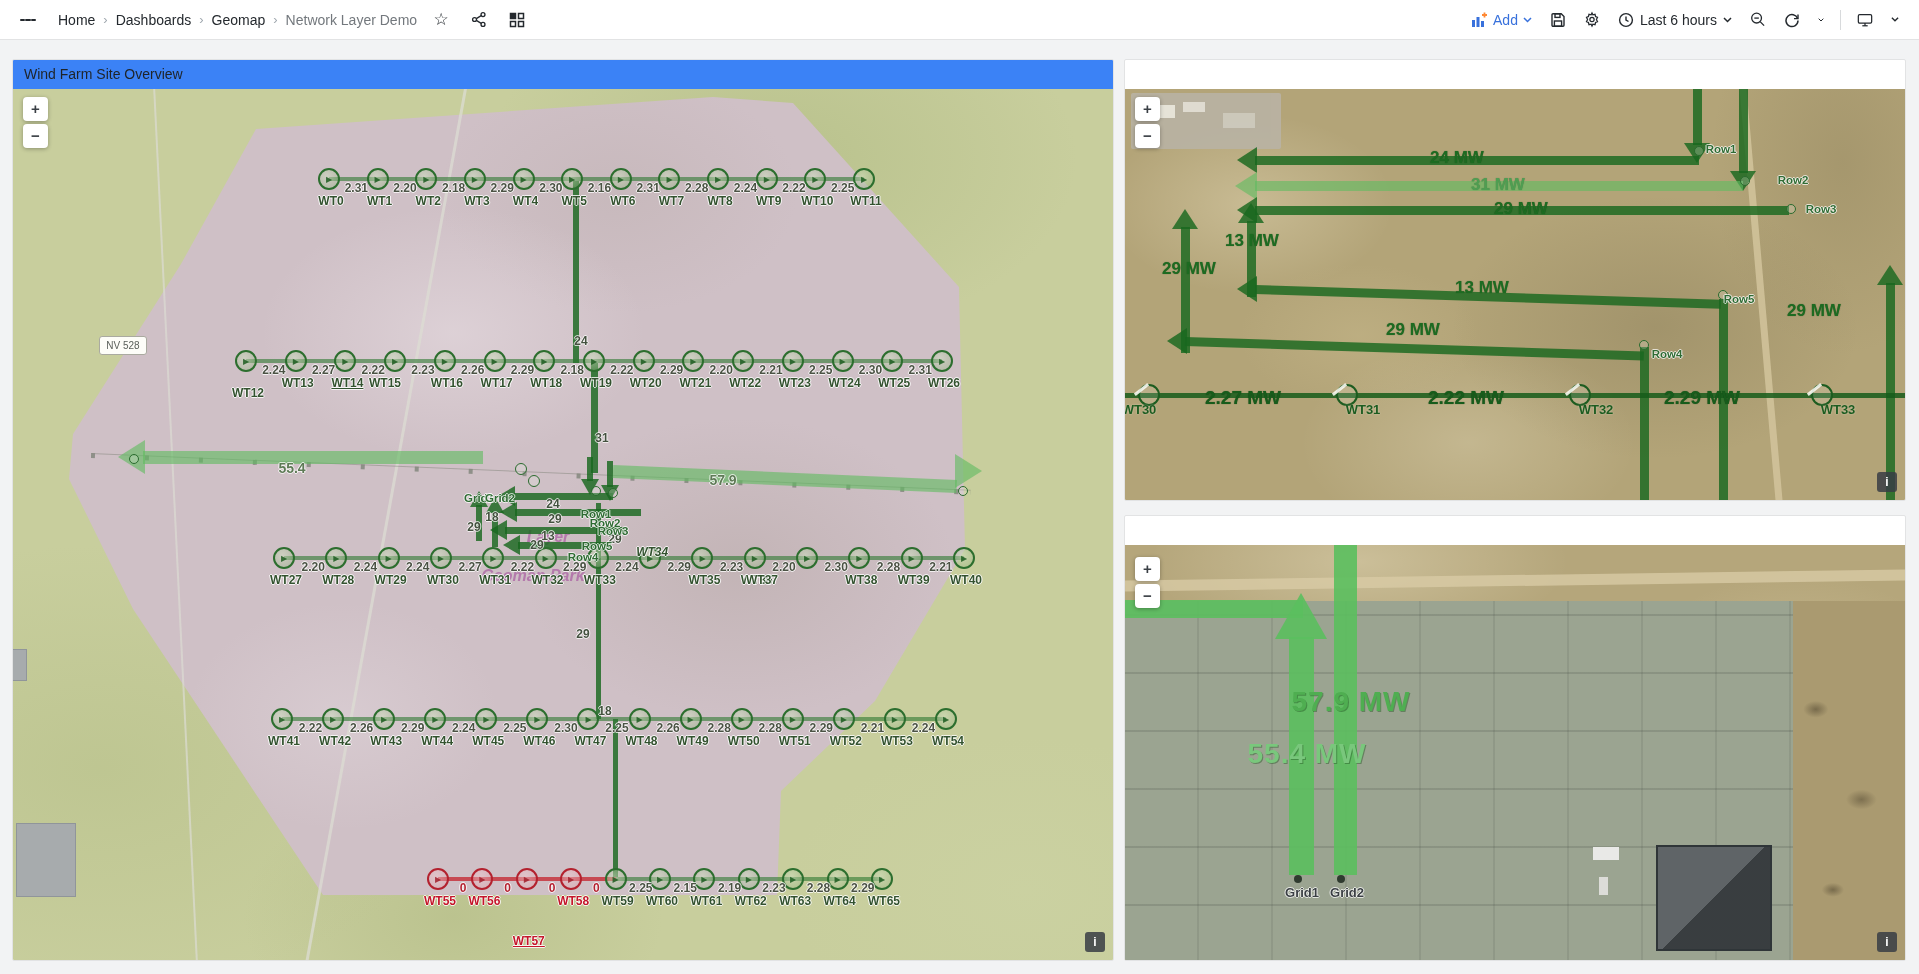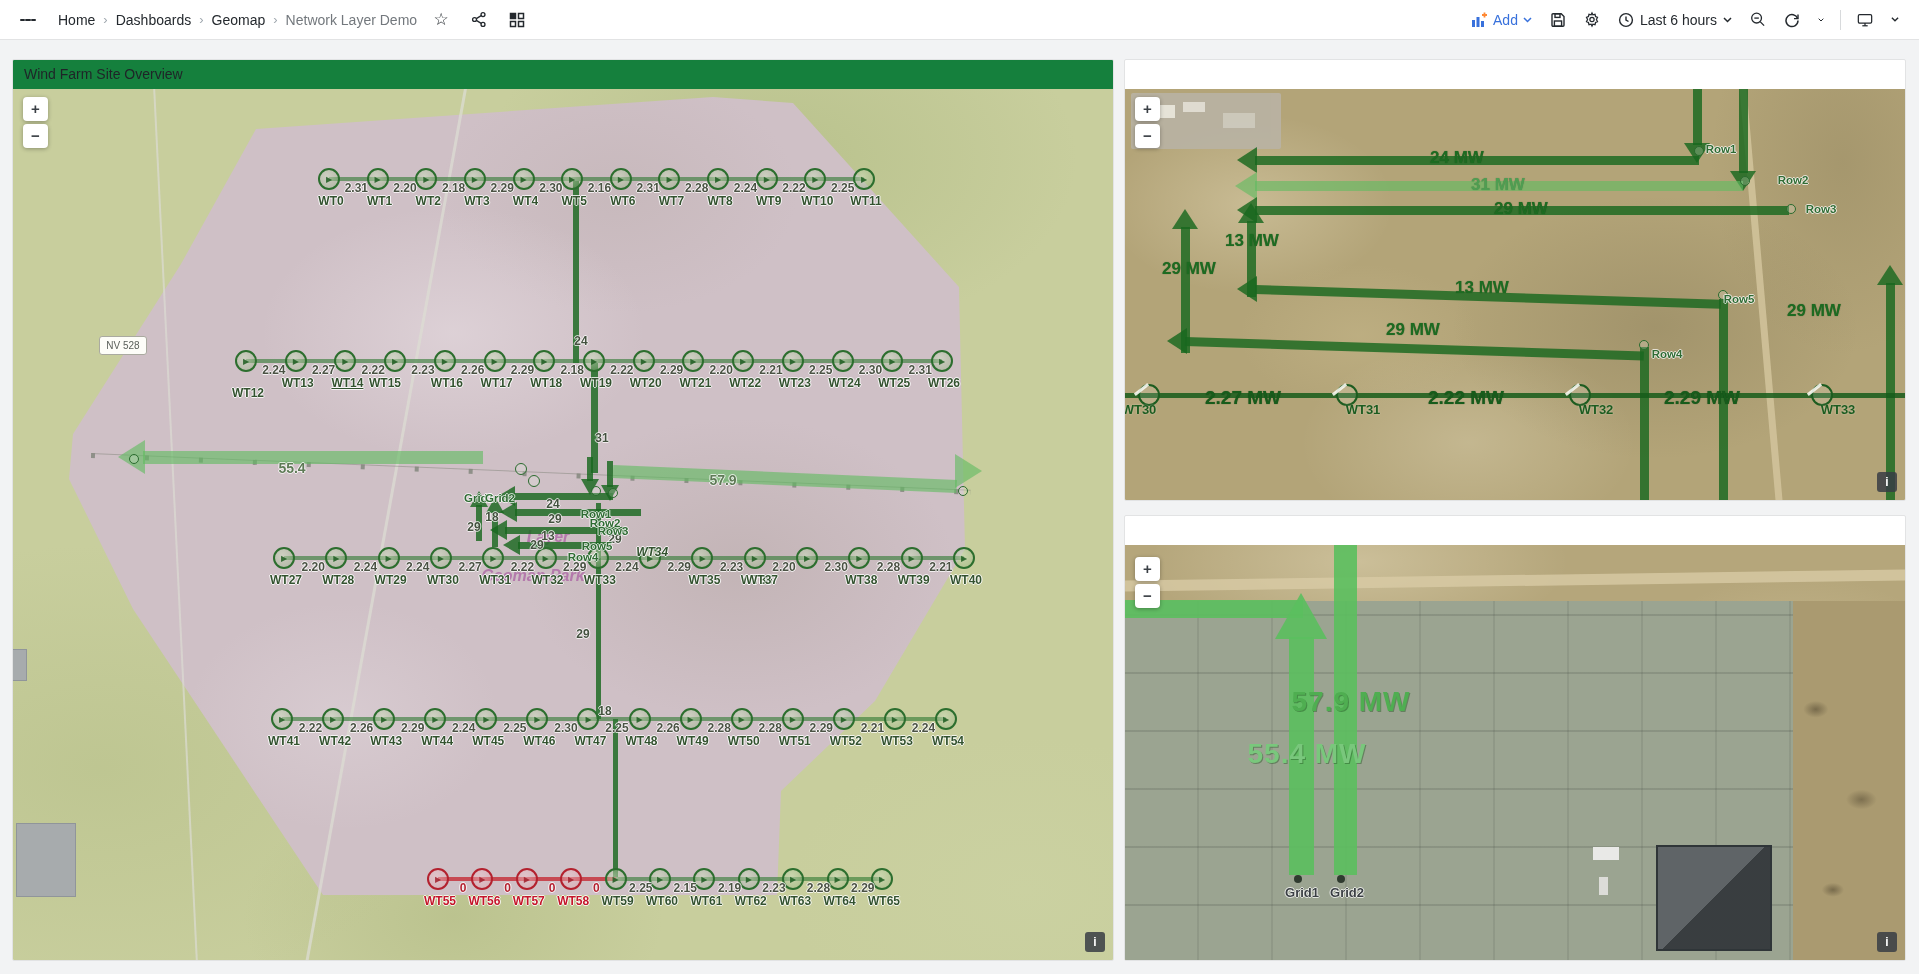--- a/index.html
+++ b/index.html
@@ -16,21 +16,21 @@
   .crumb-sep{color:#9fa7ae;font-size:13px;}
   .star-glyph{font-family:"DejaVu Sans",sans-serif;font-size:17px;line-height:1;}
   .nav-right{margin-left:auto;display:flex;align-items:center;gap:6px;}
   .add-btn{display:flex;align-items:center;gap:5px;color:#3871dc;font-size:14px;font-weight:500;cursor:pointer;padding:4px 6px;}
   .time-btn{display:flex;align-items:center;gap:6px;font-size:14px;color:#24292e;cursor:pointer;padding:4px 6px;}
   .nav-divider{width:1px;height:20px;background:#d8dadc;margin:0 4px;}
   svg.nicon{display:block;}
 
   .content{position:absolute;left:0;top:40px;width:1919px;height:934px;background:#f2f3f4;}
   .panel{position:absolute;background:#fff;border:1px solid #e2e3e4;border-radius:2px;box-sizing:border-box;overflow:hidden;}
-  .panel-hd{height:29px;line-height:29px;padding-left:11px;font-size:14px;font-weight:500;color:#1f2428;background:#15803d;}
+  .panel-hd{height:29px;line-height:29px;padding-left:11px;font-size:14px;font-weight:500;color:#1f2428;background:#3b82f6;}
   .panel-bd{position:absolute;left:0;right:0;top:29px;bottom:0;overflow:hidden;}
   #p-wind{left:12px;top:19px;width:1102px;height:902px;}
   #p-coll{left:1124px;top:19px;width:782px;height:442px;}
   #p-grid{left:1124px;top:475px;width:782px;height:446px;}
 
   .map{position:absolute;inset:0;overflow:hidden;cursor:grab;}
   .map-wind{background-color:#c8ce9d;background-image:
     radial-gradient(420px 260px at 70% 8%,rgba(173,184,128,.55),transparent 70%),
     radial-gradient(520px 320px at 8% 78%,rgba(178,188,132,.45),transparent 70%),
     radial-gradient(340px 220px at 92% 92%,rgba(205,212,165,.5),transparent 70%),
@@ -616,21 +616,21 @@
             <span class="dir">▶</span>
           </div>
           <div class="wtid off" style="left: 427px; top: 812px;">WT55</div>
           <div class="wtnode off" style="left: 458.4px; top: 779px;">
             <span class="dir">▶</span>
           </div>
           <div class="wtid off" style="left: 471.4px; top: 812px;">WT56</div>
           <div class="wtnode off" style="left: 502.8px; top: 779px;">
             <span class="dir">▶</span>
           </div>
-          <div class="wtid off" style="left: 515.8px; top: 812px;">WT57</div>
+          <div class="wtid off" style="left: 515.8px; top: 852px; text-decoration: underline;">WT57</div>
           <div class="wtnode off" style="left: 547.2px; top: 779px;">
             <span class="dir">▶</span>
           </div>
           <div class="wtid off" style="left: 560.2px; top: 812px;">WT58</div>
           <div class="wtnode" style="left: 591.6px; top: 779px;">
             <span class="dir">▶</span>
           </div>
           <div class="wtid" style="left: 604.6px; top: 812px;">WT59</div>
           <div class="wtnode" style="left: 636px; top: 779px;">
             <span class="dir">▶</span>

